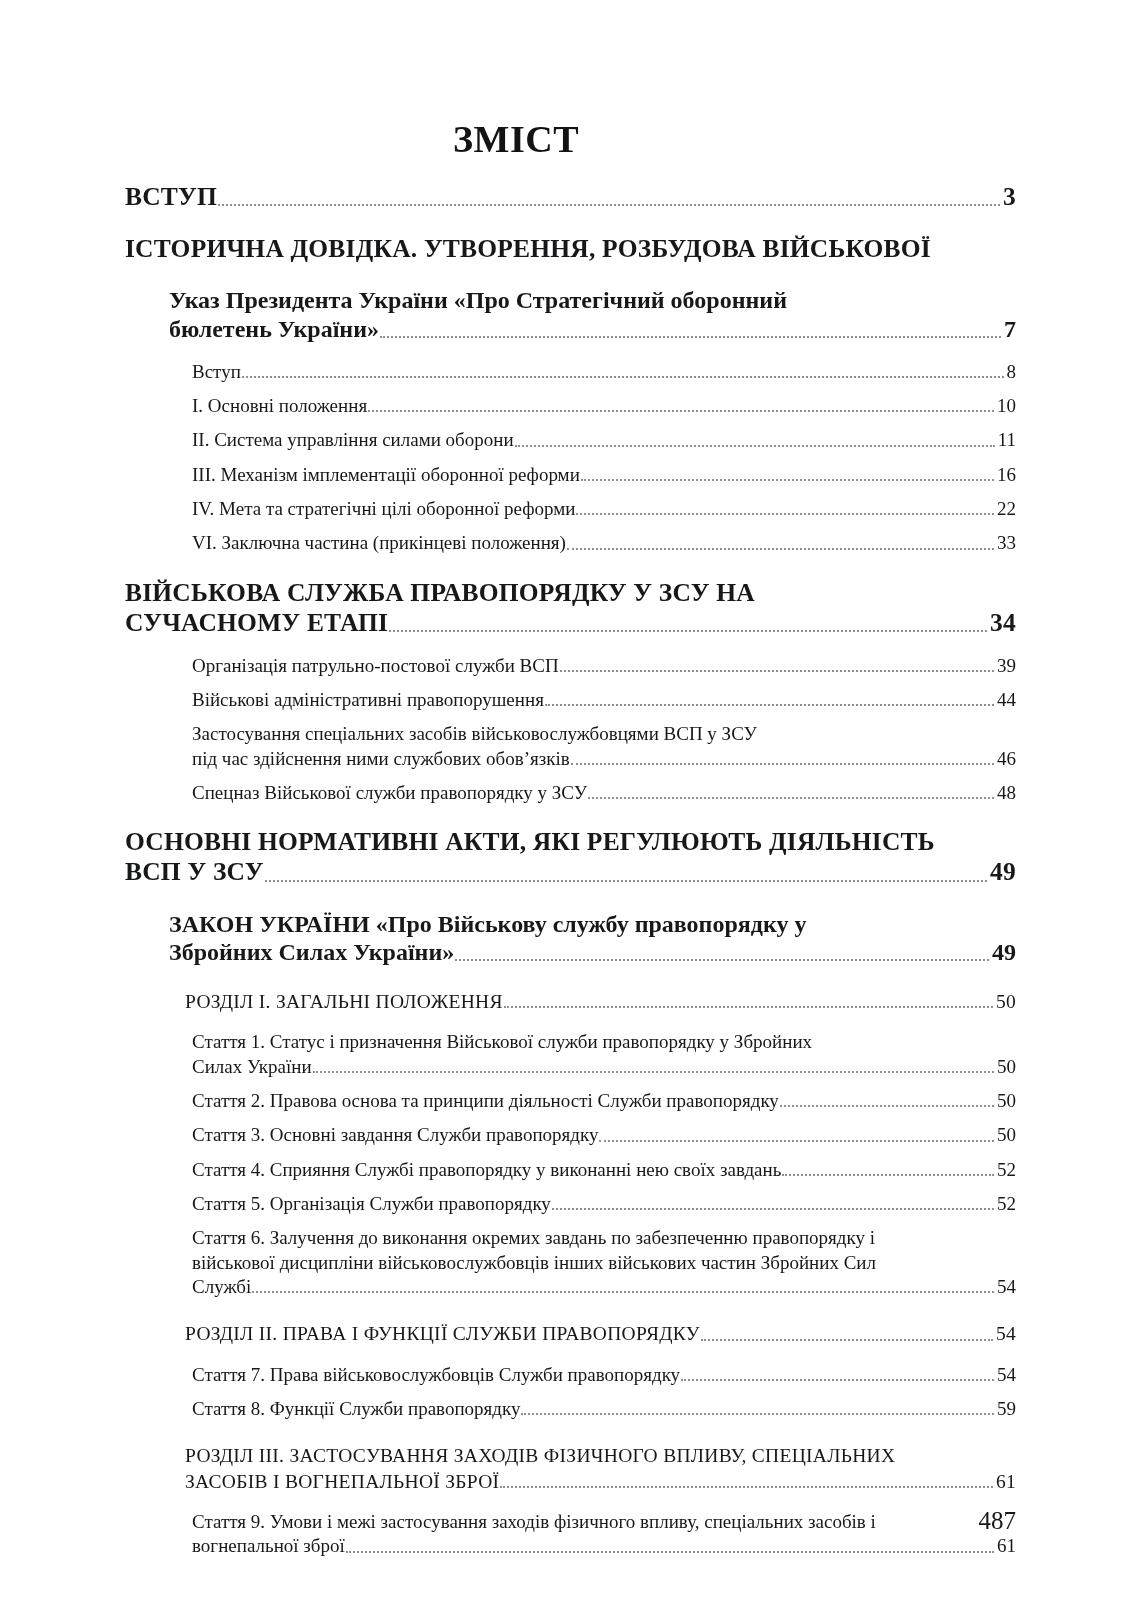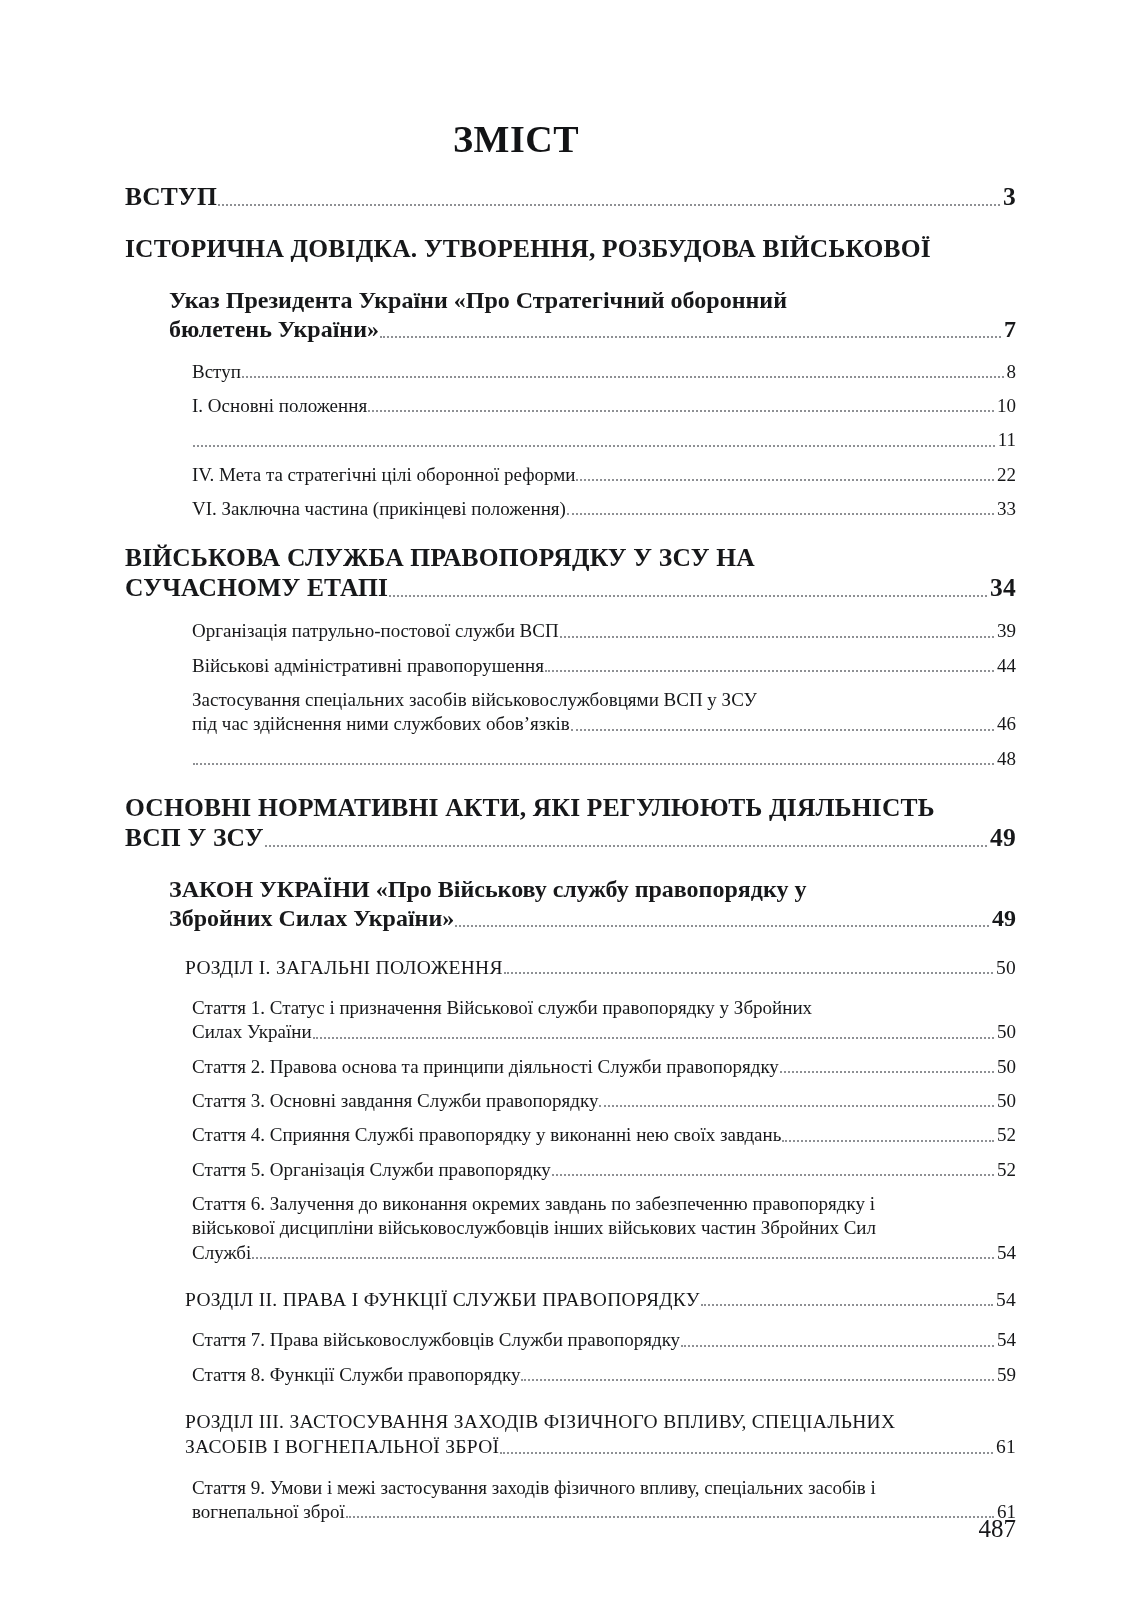--- a/index.html
+++ b/index.html
@@ -116,21 +116,21 @@
 
   
   .contline {
     display: block;
     white-space: normal;
   }
 
   .footer-pageno {
     position: absolute;
     right: 126px;
-    bottom: 88px;
+    bottom: 96px;
     font-size: 25px;
     font-weight: normal;
     color: #17181a;
     font-family: "Liberation Serif", "DejaVu Serif", serif;
   }
 </style>
 </head>
 <body>
 
 <div class="page">
@@ -169,22 +169,30 @@
     </div>
     <div class="toc-entry lvl2">
       <div class="row">
         <span class="label">I. Основні положення</span>
         <span class="leader"></span>
         <span class="pageno">10</span>
       </div>
     </div>
     <div class="toc-entry lvl2">
       <div class="row">
+        <span class="label">II. Система управління силами оборони</span>
         <span class="leader"></span>
         <span class="pageno">11</span>
+      </div>
+    </div>
+    <div class="toc-entry lvl2">
+      <div class="row">
+        <span class="label">III. Механізм імплементації оборонної реформи</span>
+        <span class="leader"></span>
+        <span class="pageno">16</span>
       </div>
     </div>
     <div class="toc-entry lvl2">
       <div class="row">
         <span class="label">IV. Мета та стратегічні цілі оборонної реформи</span>
         <span class="leader"></span>
         <span class="pageno">22</span>
       </div>
     </div>
     <div class="toc-entry lvl2">
@@ -223,20 +231,21 @@
       <span class="contline">Застосування спеціальних засобів військовослужбовцями ВСП у ЗСУ</span>
       <div class="row">
         <span class="label">під час здійснення ними службових обов’язків</span>
         <span class="leader"></span>
         <span class="pageno">46</span>
       </div>
     </div>
 
     <div class="toc-entry lvl2">
       <div class="row">
+        <span class="label">Спецназ Військової служби правопорядку у ЗСУ</span>
         <span class="leader"></span>
         <span class="pageno">48</span>
       </div>
     </div>
 
     <div class="toc-entry lvl0">
       <span class="contline">ОСНОВНІ НОРМАТИВНІ АКТИ, ЯКІ РЕГУЛЮЮТЬ ДІЯЛЬНІСТЬ</span>
       <div class="row">
         <span class="label">ВСП У ЗСУ</span>
         <span class="leader"></span>

